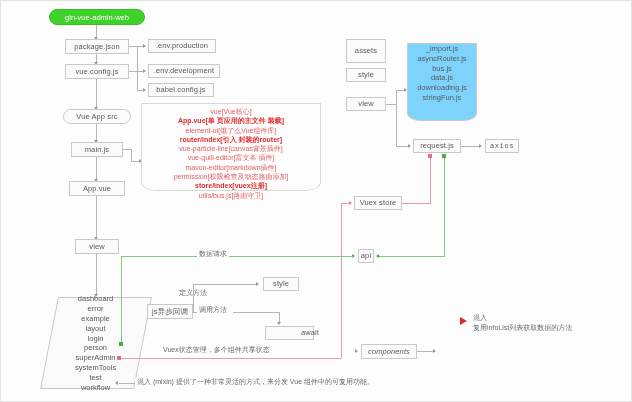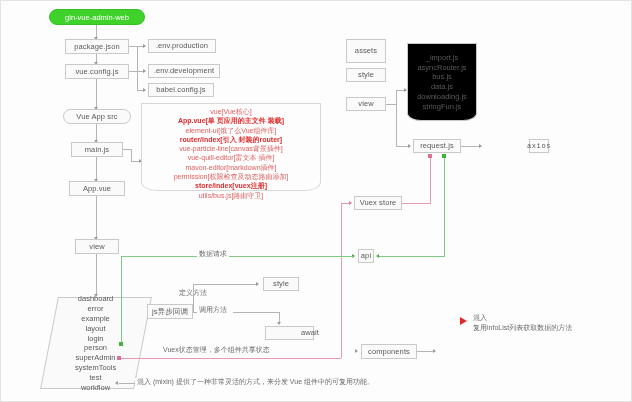--- a/index.html
+++ b/index.html
@@ -56,27 +56,27 @@
     text-align:center;
     transform:skewX(-11deg);
     display:flex;align-items:center;justify-content:center;
   }
   .para > .inner{transform:skewX(11deg);}
 
   
   .doc{
     position:absolute;
     box-sizing:border-box;
-    background:#000000;
+    background:#7dd3fc;
     border:1px solid #c9c9c9;
     color:#5a5a5a;
     font-size:7.5px;
     line-height:1.3;
     text-align:center;
-    display:flex;align-items:center;justify-content:center;
+    display:flex;justify-content:center;
     border-bottom-left-radius:14px 8px;
     border-bottom-right-radius:14px 8px;
   }
 
   
   .redblock{
     position:absolute;
     box-sizing:border-box;
     background:#fdfdfd;
     border:1px solid #d8d8d8;
@@ -226,21 +226,21 @@
 bus.js
 data.js
 downloading.js
 stringFun.js</span>
   </div>
 
   <div class="node" style="left:412px;top:138px;width:48px;height:14px;">request.js</div>
 
   <div class="ln h" style="left:460px;top:145px;width:20px;"></div>
   <div class="arrow r" style="left:478px;top:143px;"></div>
-  <div class="node mono" style="left:484px;top:138px;width:20px;height:14px;margin-left:44px;">axios</div>
+  <div class="node mono" style="left:484px;top:138px;width:34px;height:14px;">axios</div>
 
   <div class="sq pink" style="left:427px;top:153px;"></div>
   <div class="sq green" style="left:441px;top:153px;"></div>
 
   <div class="ln v pink" style="left:429px;top:157px;height:45px;"></div>
   <div class="ln h pink" style="left:390px;top:202px;width:40px;"></div>
   <div class="arrow pink l" style="left:387px;top:200px;"></div>
 
   <div class="ln v green" style="left:443px;top:157px;height:98px;"></div>
   <div class="ln h green" style="left:378px;top:255px;width:66px;"></div>
@@ -270,21 +270,21 @@
   <div class="lbl" style="left:196px;top:305px;">调用方法</div>
 
   <div class="ln v" style="left:192px;top:283px;height:28px;"></div>
   <div class="ln h" style="left:192px;top:283px;width:64px;"></div>
   <div class="arrow r" style="left:255px;top:281px;"></div>
   <div class="ln h" style="left:192px;top:311px;width:4px;"></div>
   <div class="ln h" style="left:232px;top:311px;width:46px;"></div>
   <div class="ln v" style="left:278px;top:311px;height:12px;"></div>
   <div class="arrow d" style="left:276px;top:321px;"></div>
 
-  <div class="node" style="left:360px;top:343px;width:56px;height:15px;">components</div>
+  <div class="node" style="left:360px;top:343px;width:56px;height:15px;font-style:italic;">components</div>
   <div class="arrow r" style="left:354px;top:348px;"></div>
   <div class="ln h" style="left:416px;top:350px;width:18px;"></div>
   <div class="arrow r" style="left:432px;top:348px;"></div>
 
   <div class="flag" style="left:459px;top:316px;"></div>
   <div class="lbl" style="left:470px;top:313px;background:transparent;">混入</div>
   <div class="lbl" style="left:470px;top:323px;background:transparent;">复用infoList列表获取数据的方法</div>
 
   <div class="lbl" style="left:160px;top:345px;background:transparent;">Vuex状态管理，多个组件共享状态</div>
 

